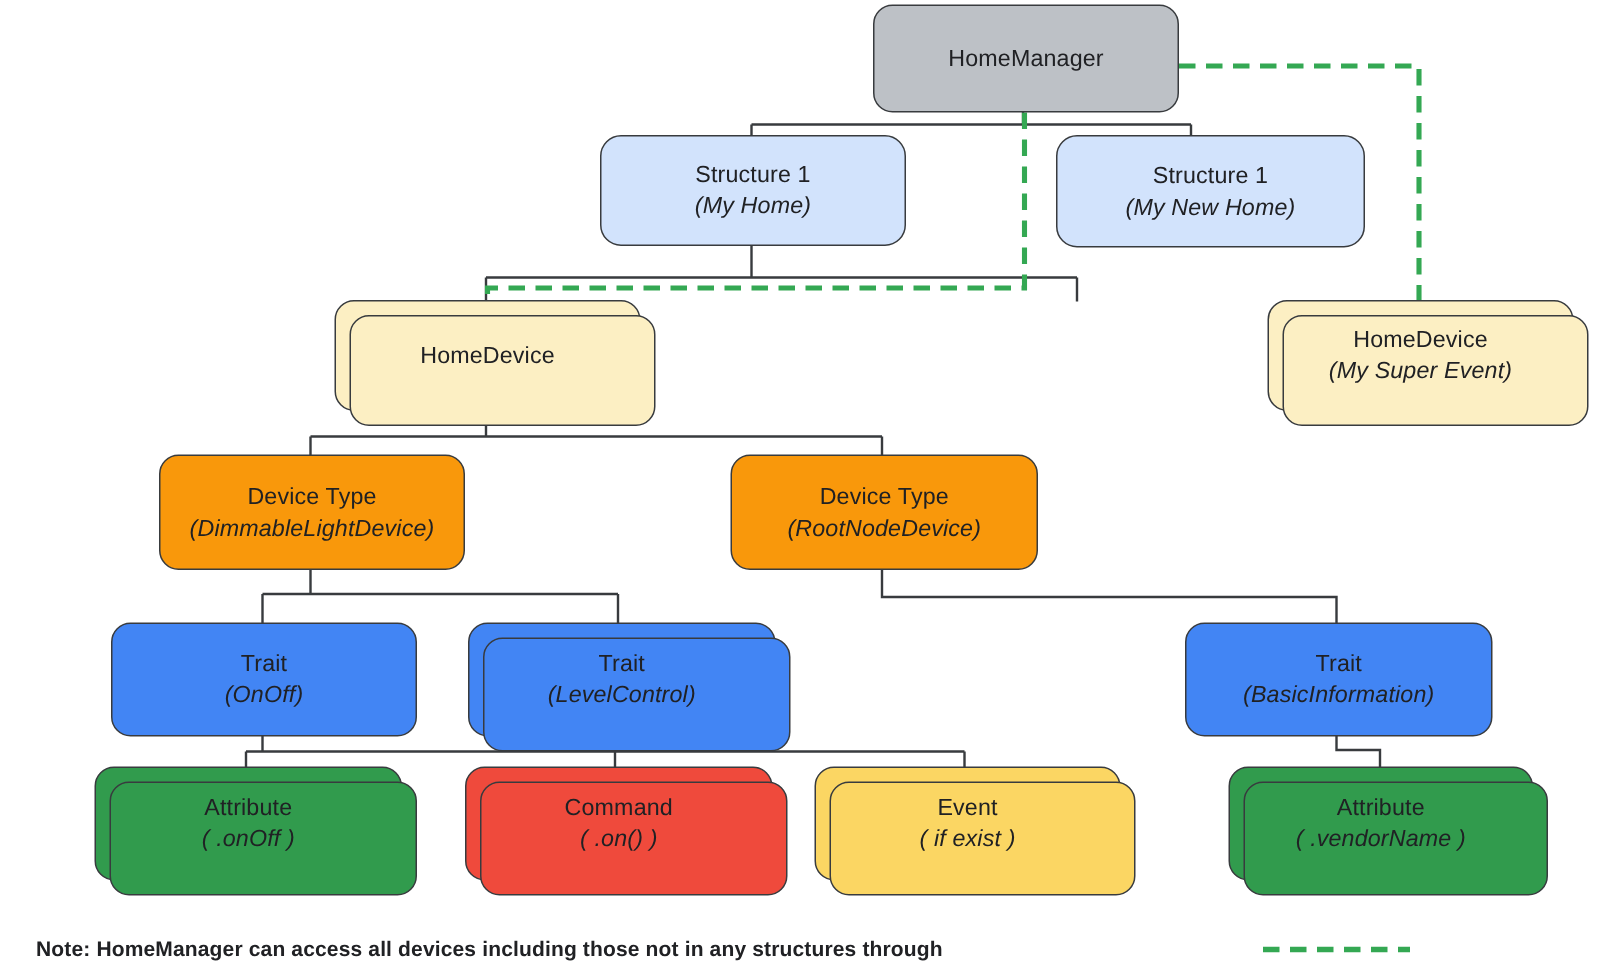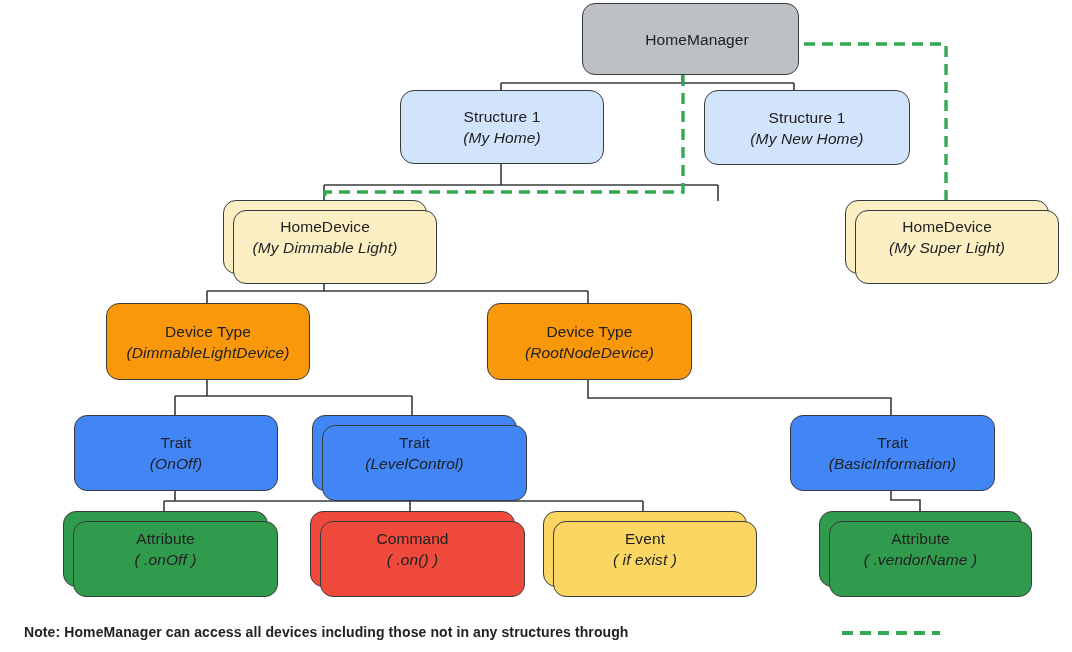--- a/index.html
+++ b/index.html
@@ -22,21 +22,21 @@
   .c-gray{background:#bdc1c6;}
   .c-lblue{background:#d2e3fc;border-radius:14px;}
   .c-cream{background:#fcefc3;}
   .c-mauve{background:#b3699b;}
   .c-orange{background:#f9980b;}
   .c-blue{background:#4285f4;}
   .c-green{background:#319b4d;}
   .c-red{background:#ef4a3c;}
   .c-yellow{background:#fbd663;}
 
-  .p-hm {left:582px;top:3px;  width:202px;height:70px;padding-left:13px;}
+  .p-hm {left:582px;top:3px;  width:202px;height:70px;}
   .p-s1 {left:400px;top:90px; width:202px;height:72px;}
   .p-s2 {left:704px;top:90px; width:204px;height:73px;}
   .p-hd1{left:223px;top:200px;width:202px;height:72px;}
   .p-au {left:617px;top:200px;width:201px;height:73px;}
   .p-hd2{left:845px;top:200px;width:202px;height:72px;}
   .p-dt1{left:106px;top:303px;width:202px;height:75px;}
   .p-dt2{left:487px;top:303px;width:203px;height:75px;}
   .p-t1 {left:74px; top:415px;width:202px;height:74px;}
   .p-t2 {left:312px;top:415px;width:203px;height:74px;}
   .p-t3 {left:790px;top:415px;width:203px;height:74px;}
@@ -79,27 +79,26 @@
     <div class="sub">(My Home)</div>
   </div>
 
   <div class="node c-lblue p-s2">
     <div class="t">Structure 1</div>
     <div class="sub">(My New Home)</div>
   </div>
 
   <div class="node c-cream p-hd1 stacked">
     <div class="t">HomeDevice</div>
-    <div class="sub">(My Dimmable Light)</div>
   </div>
 
 
   <div class="node c-cream p-hd2 stacked">
     <div class="t">HomeDevice</div>
-    <div class="sub">(My Super Light)</div>
+    <div class="sub">(My Super Event)</div>
   </div>
 
   <div class="node c-orange p-dt1">
     <div class="t">Device Type</div>
     <div class="sub">(DimmableLightDevice)</div>
   </div>
 
   <div class="node c-orange p-dt2">
     <div class="t">Device Type</div>
     <div class="sub">(RootNodeDevice)</div>

